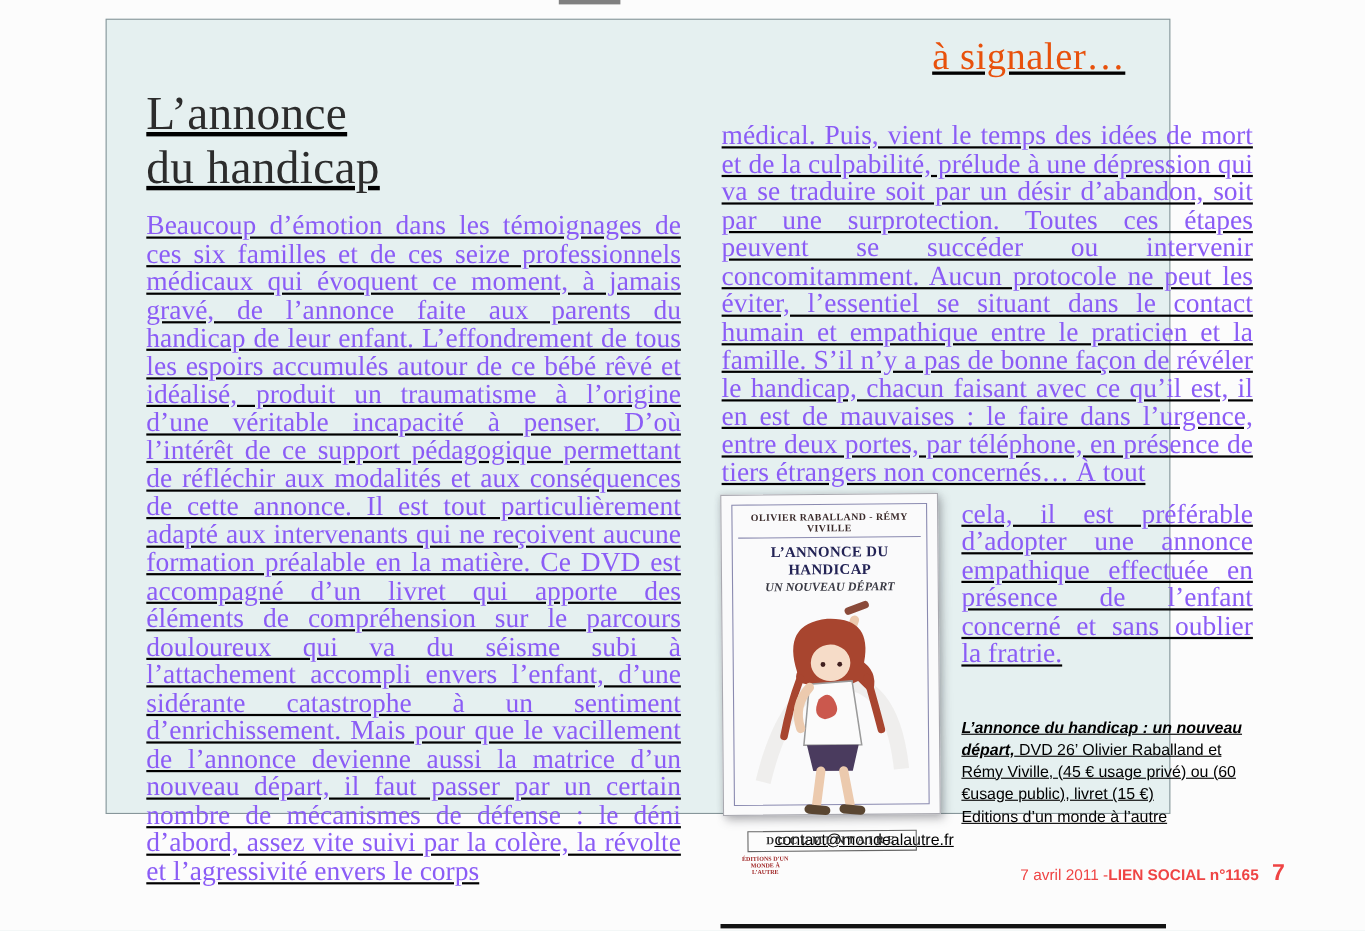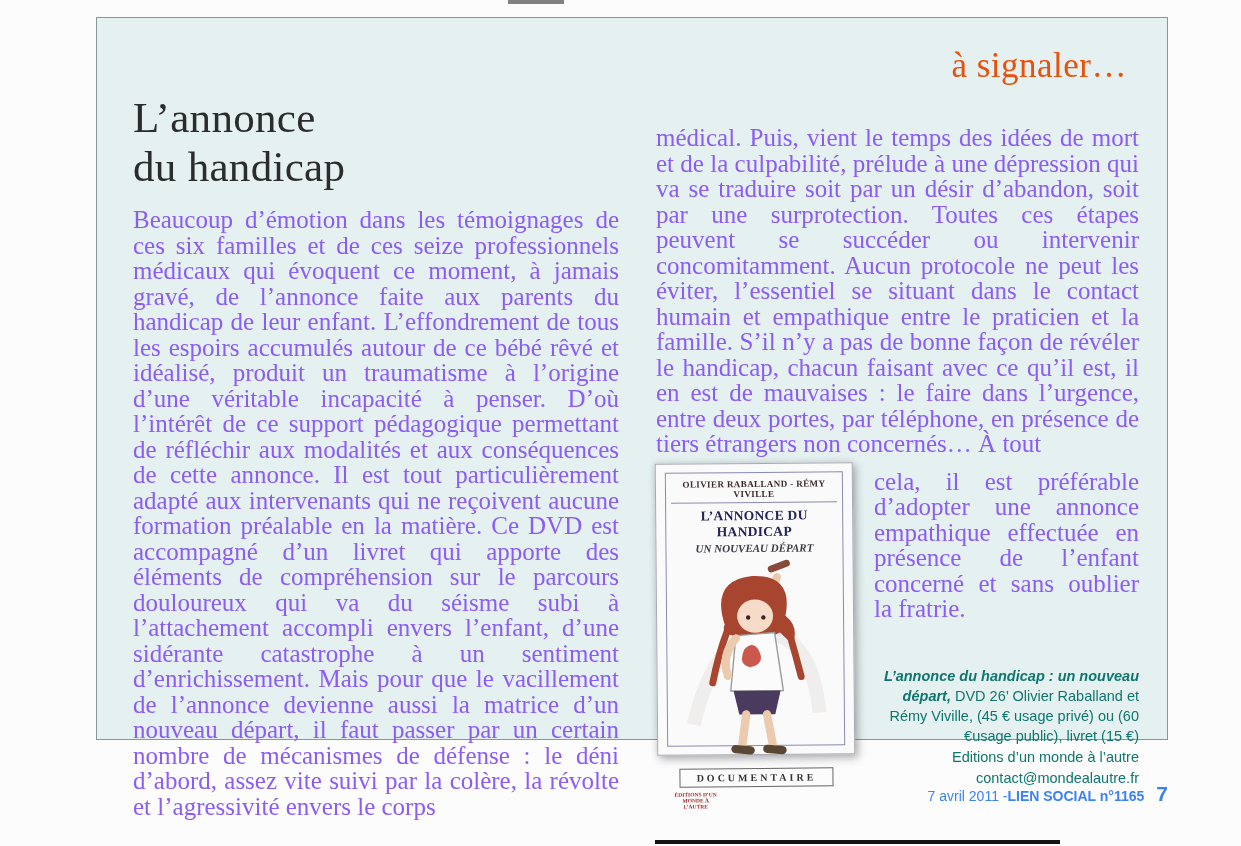--- a/index.html
+++ b/index.html
@@ -6,25 +6,26 @@
   body{
     width:1241px;height:846px;
     background:#fcfcfc;
     position:relative;
     overflow:hidden;
     font-family:"Liberation Serif", serif;
   }
   .panel{
     position:absolute;
     left:96px;top:17px;
-    width:1072px;height:723px;
+    width:968px;height:723px;
     box-sizing:border-box;
     background:#e5f0f0;
     border:1px solid #87969a;
-    padding:26px 40px 0 36px;
+    padding:12px 40px 0 36px;
+    text-decoration:underline;
   }
   .section-label{
     text-align:right;
     font-family:"Liberation Serif", serif;
     font-size:35px;
     line-height:44px;
     color:#e8510c;
     letter-spacing:0.5px;
     margin-bottom:5px;
   }
@@ -132,34 +133,33 @@
     text-transform:uppercase;
     text-align:center;
   }
   p.wrap-text{margin-top:12px;}
   
   .caption{
     margin-top:44px;
     font-family:"Liberation Sans", sans-serif;
     font-size:14.5px;
     line-height:20px;
-    color:#0f766e;
-    text-align:right;
+    color:#000000;
   }
   .caption-title{font-weight:bold;font-style:italic;}
   .caption-details{font-weight:normal;}
   .caption-line{margin-top:1px;margin-left:48px;}
   
   .footer{
     position:absolute;
     top:782px;
     right:73px;
     font-family:"Liberation Sans", sans-serif;
     font-size:14px;
-    color:#3b82f6;
+    color:#ef4444;
     display:flex;
     align-items:baseline;
   }
   .footer-mag{font-weight:bold;}
   .footer-page{
     font-weight:bold;
     font-size:21px;
     margin-left:12px;
   }
   

